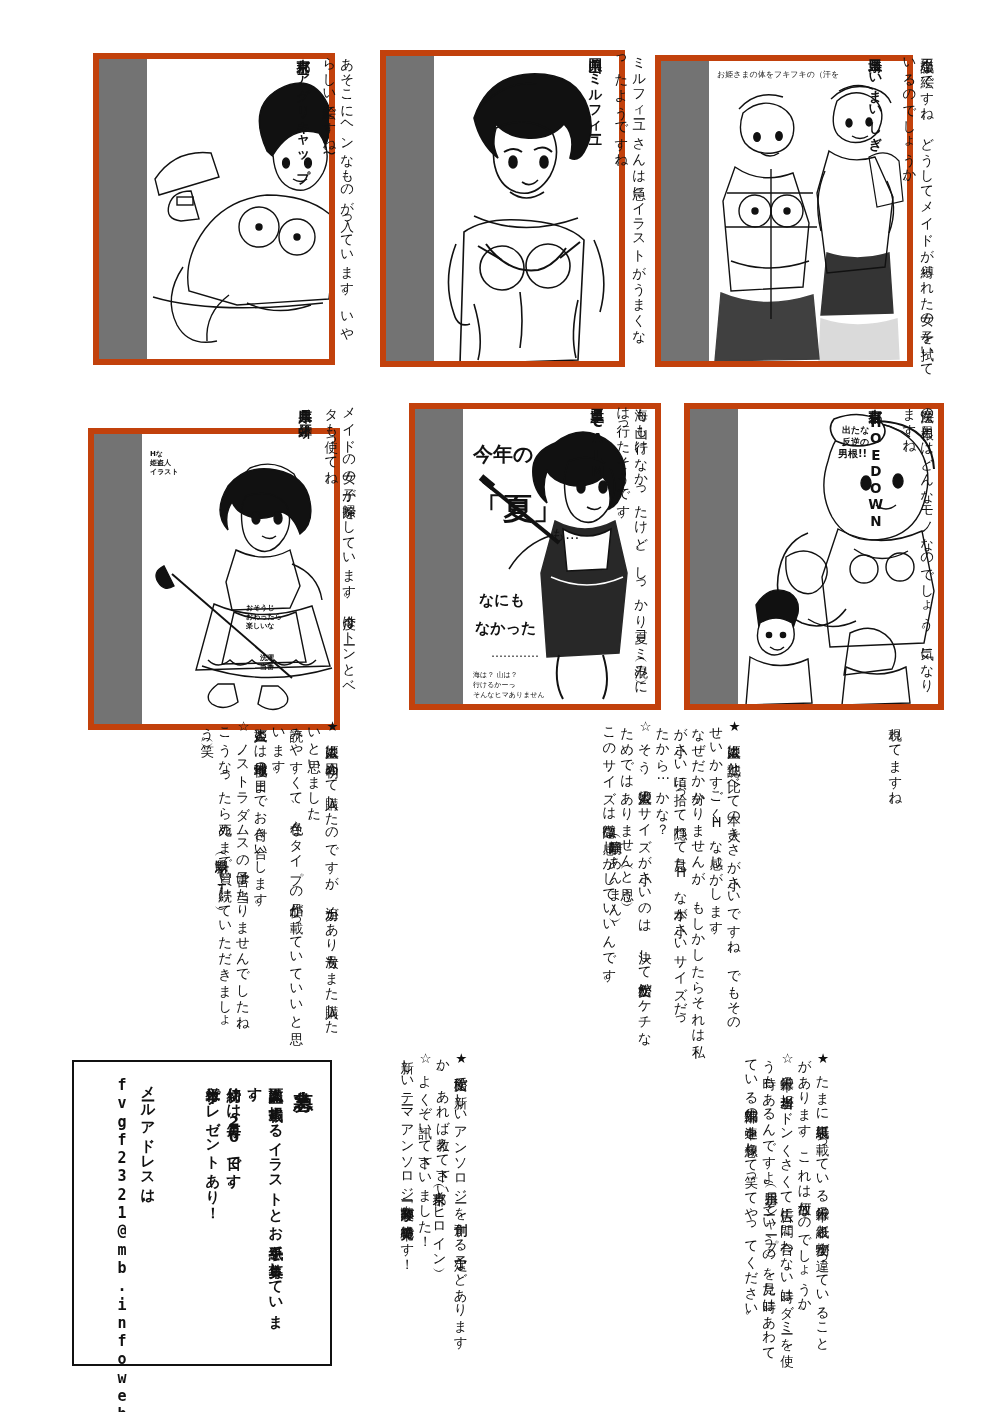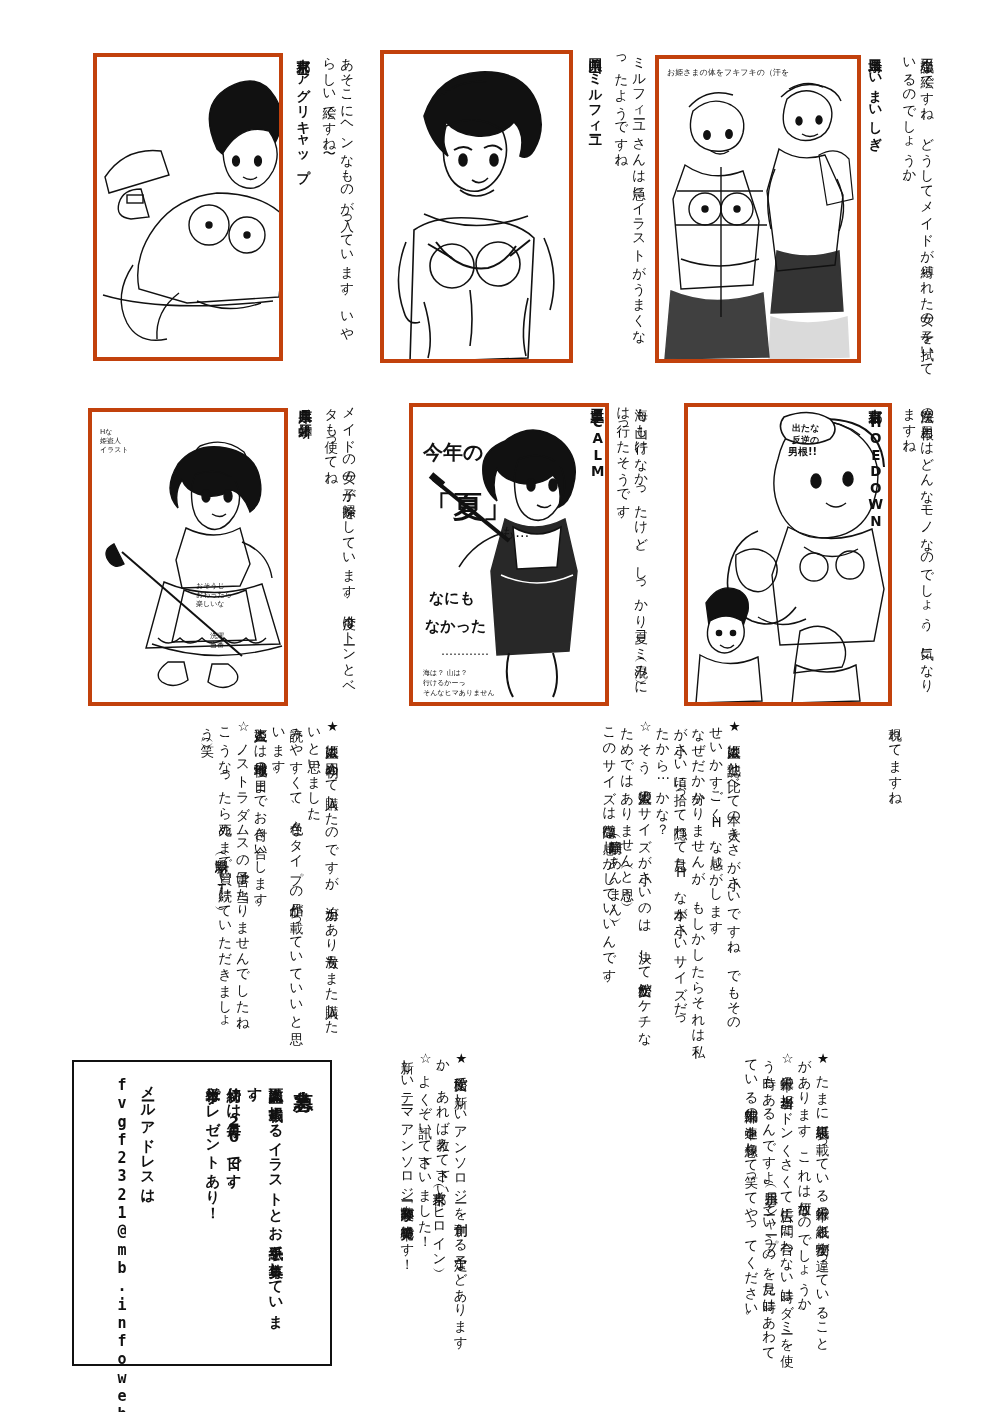--- a/index.html
+++ b/index.html
@@ -20,23 +20,24 @@
     line-height:1.32;
     letter-spacing:0.04em;
     font-size:13.5px;
     white-space:pre-wrap;
     font-family:"DejaVu Sans", sans-serif;
   }
 
   
   .art{
     position:absolute;
-    border:4px solid #c2410c;
-    background:#22c55e;
+    border:6px solid #c2410c;
+    background:#737373;
     overflow:hidden;
+    padding-left:48px;
   }
   .art svg{display:block;width:100%;height:100%;}
 
   
   .cap{position:absolute;}
 
   
   .letters{position:absolute;}
 
   
@@ -272,21 +273,21 @@
     </svg>
   </div>
 
   <div class="cap" style="left:588px;top:398px;width:36px;height:300px;">
     <div class="vt" style="height:100%;font-weight:bold;">三重県　CALM</div>
   </div>
   <div class="cap" style="left:614px;top:398px;width:40px;height:300px;">
     <div class="vt" style="height:100%;">海も山も行けなかったけど、しっかり夏コミ（混み）には行ったそうです。</div>
   </div>
 
-  <div class="art" style="left:88px;top:408px;width:192px;height:290px;">
+  <div class="art" style="left:88px;top:428px;width:192px;height:290px;font-weight:bold;">
     <svg viewBox="0 0 192 290" preserveAspectRatio="none">
       <rect width="192" height="290" fill="#fff"></rect>
       <g stroke="#111" fill="none" stroke-width="1.4">
 
         <path d="M108 34 q24-10 44 6 q6 10-2 14 q-22 6-44-4 q-6-10 2-16z"></path>
 
         <path d="M86 52 q18-22 48-16 q30 6 34 32 q4 22-10 32 q-6-18-18-22 q-16 10-34 4 q-12-4-16-14 q-8 12-4 28 q-16-18-0-44z" fill="#111"></path>
 
         <path d="M104 62 q26-8 40 8 q8 18-2 34 q-12 18-26 12 q-14-6-16-26 q-2-18 4-28z"></path>
         <ellipse cx="114" cy="84" rx="4" ry="6" fill="#111"></ellipse>

